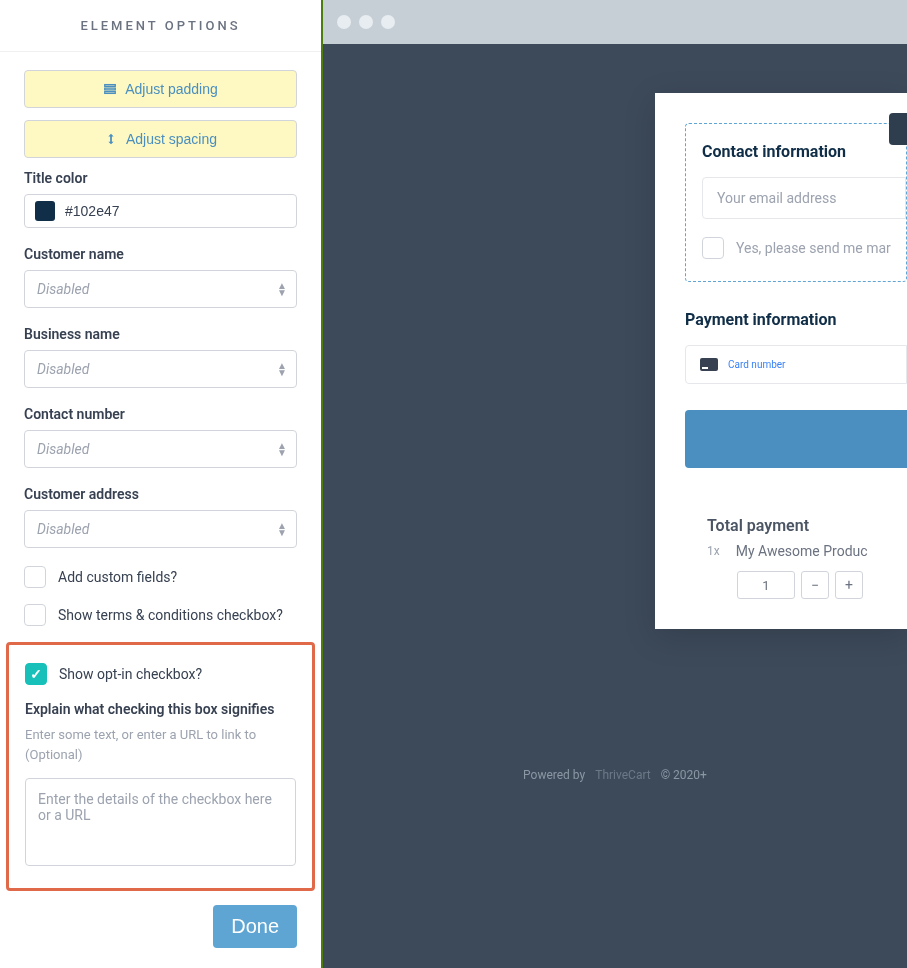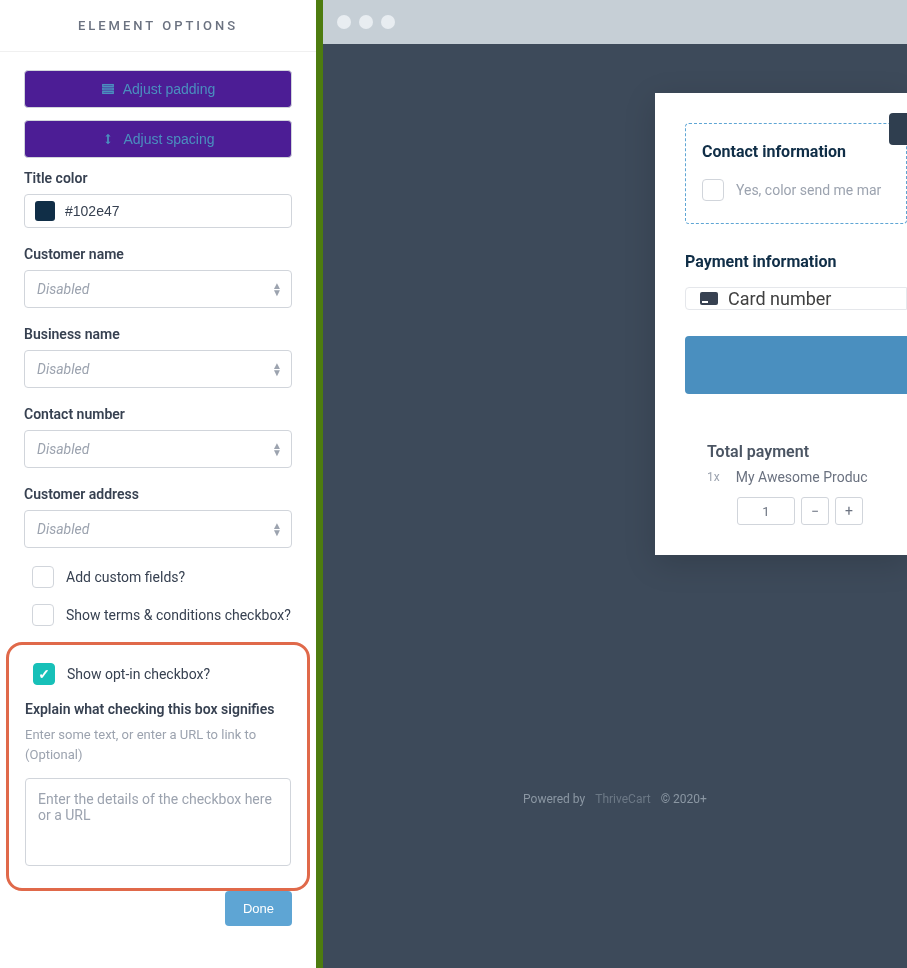--- a/index.html
+++ b/index.html
@@ -8,41 +8,41 @@
   background: #ffffff;
   width: 907px;
   height: 968px;
   overflow: hidden;
   display: flex;
 }
 .sidebar {
   width: 323px;
   height: 100%;
   background: #ffffff;
-  border-right: 7px solid #4d7c0f;
+  border-right: 2px solid #4d7c0f;
   display: flex;
   flex-direction: column;
 }
 .sidebar-header {
   padding: 18px 0;
   text-align: center;
   border-bottom: 1px solid #f0f0f0;
   font-size: 13px;
   letter-spacing: 3px;
   color: #6b7280;
   font-weight: 500;
 }
 .sidebar-content {
   padding: 18px 24px;
   overflow-y: auto;
 }
 .btn-outline {
   width: 100%;
   border: 1px solid #d1d5db;
-  background: #4c1d95;
+  background: #fef9c3;
   color: #4a8fbf;
   padding: 10px 12px;
   font-size: 14px;
   border-radius: 4px;
   cursor: pointer;
   margin-bottom: 12px;
   display: flex;
   align-items: center;
   justify-content: center;
   gap: 8px;
@@ -100,21 +100,20 @@
   pointer-events: none;
   color: #9ca3af;
   font-size: 10px;
   line-height: 0.7;
 }
 .checkbox-row {
   display: flex;
   align-items: center;
   gap: 12px;
   margin-bottom: 16px;
-  margin-left: 8px;
 }
 .chk {
   width: 22px;
   height: 22px;
   border: 1px solid #d1d5db;
   border-radius: 4px;
   background: #fff;
   display: flex;
   align-items: center;
   justify-content: center;
@@ -130,21 +129,21 @@
   color: #fff;
   font-size: 14px;
   font-weight: bold;
 }
 .chk-label {
   font-size: 14px;
   color: #374151;
 }
 .highlight-box {
   border: 3px solid #e0694a;
-  border-radius: 16px;
+  border-radius: 4px;
   padding: 18px 16px;
   margin: 0 -18px;
 }
 .hint-text {
   font-size: 13px;
   color: #9ca3af;
   line-height: 1.5;
   margin-top: 4px;
 }
 .textarea {
@@ -159,24 +158,24 @@
   font-family: inherit;
   color: #374151;
 }
 .textarea::placeholder { color: #9ca3af; }
 .done-btn {
   background: #5ea5d4;
   color: #fff;
   border: none;
   border-radius: 4px;
   padding: 10px 18px;
-  font-size: 13px;
+  font-size: 20px;
   cursor: pointer;
   float: right;
-  margin-top: 0;
+  margin-top: 14px;
 }
 .preview {
   flex: 1;
   background: #3d4a5a;
   position: relative;
   overflow: hidden;
 }
 .browserbar {
   height: 44px;
   background: #c6cfd6;
@@ -236,23 +235,23 @@
 }
 .optin-text {
   font-size: 14px;
   color: #9ca3af;
   white-space: nowrap;
 }
 .payment-sec { margin-top: 28px; padding-left: 0; }
 .card-input {
   border: 1px solid #e5e7eb;
   border-radius: 4px 0 0 4px;
-  padding: 0 14px;
-  font-size: 18px;
-  color: #404040;
+  padding: 12px 14px;
+  font-size: 10px;
+  color: #3b82f6;
   display: flex;
   align-items: center;
   gap: 10px;
   margin-top: 14px;
 }
 .card-icon {
   width: 18px;
   height: 13px;
   background: #374151;
   border-radius: 2px;
@@ -329,21 +328,21 @@
   right: 0;
   top: 20px;
   width: 18px;
   height: 32px;
   background: #2f3e4f;
   border-radius: 4px 0 0 4px;
 }
 .footer {
   position: absolute;
   left: 0; right: 0;
-  top: 792px;
+  top: 768px;
   text-align: center;
   font-size: 12px;
   color: #8b97a3;
   display: flex;
   justify-content: center;
   align-items: center;
   gap: 10px;
 }
 .tc-logo { color: #8b97a3; font-weight: 400; opacity: 0.6; }
 </style>
@@ -441,23 +440,24 @@
     <div class="dot"></div>
     <div class="dot"></div>
     <div class="dot"></div>
   </div>
 
   <div class="card">
     <div class="help-badge"></div>
     <div class="card-inner">
       <div class="contact-box">
         <div class="section-title">Contact information</div>
+        <div class="email-input">Your email address</div>
         <div class="optin-row">
           <div class="optin-chk"></div>
-          <span class="optin-text">Yes, color send me mar</span>
+          <span class="optin-text">Yes, please send me mar</span>
         </div>
       </div>
 
       <div class="payment-sec">
         <div class="section-title">Payment information</div>
         <div class="card-input">
           <div class="card-icon"></div>
           <span>Card number</span>
         </div>
         <div class="submit-bar"></div>

